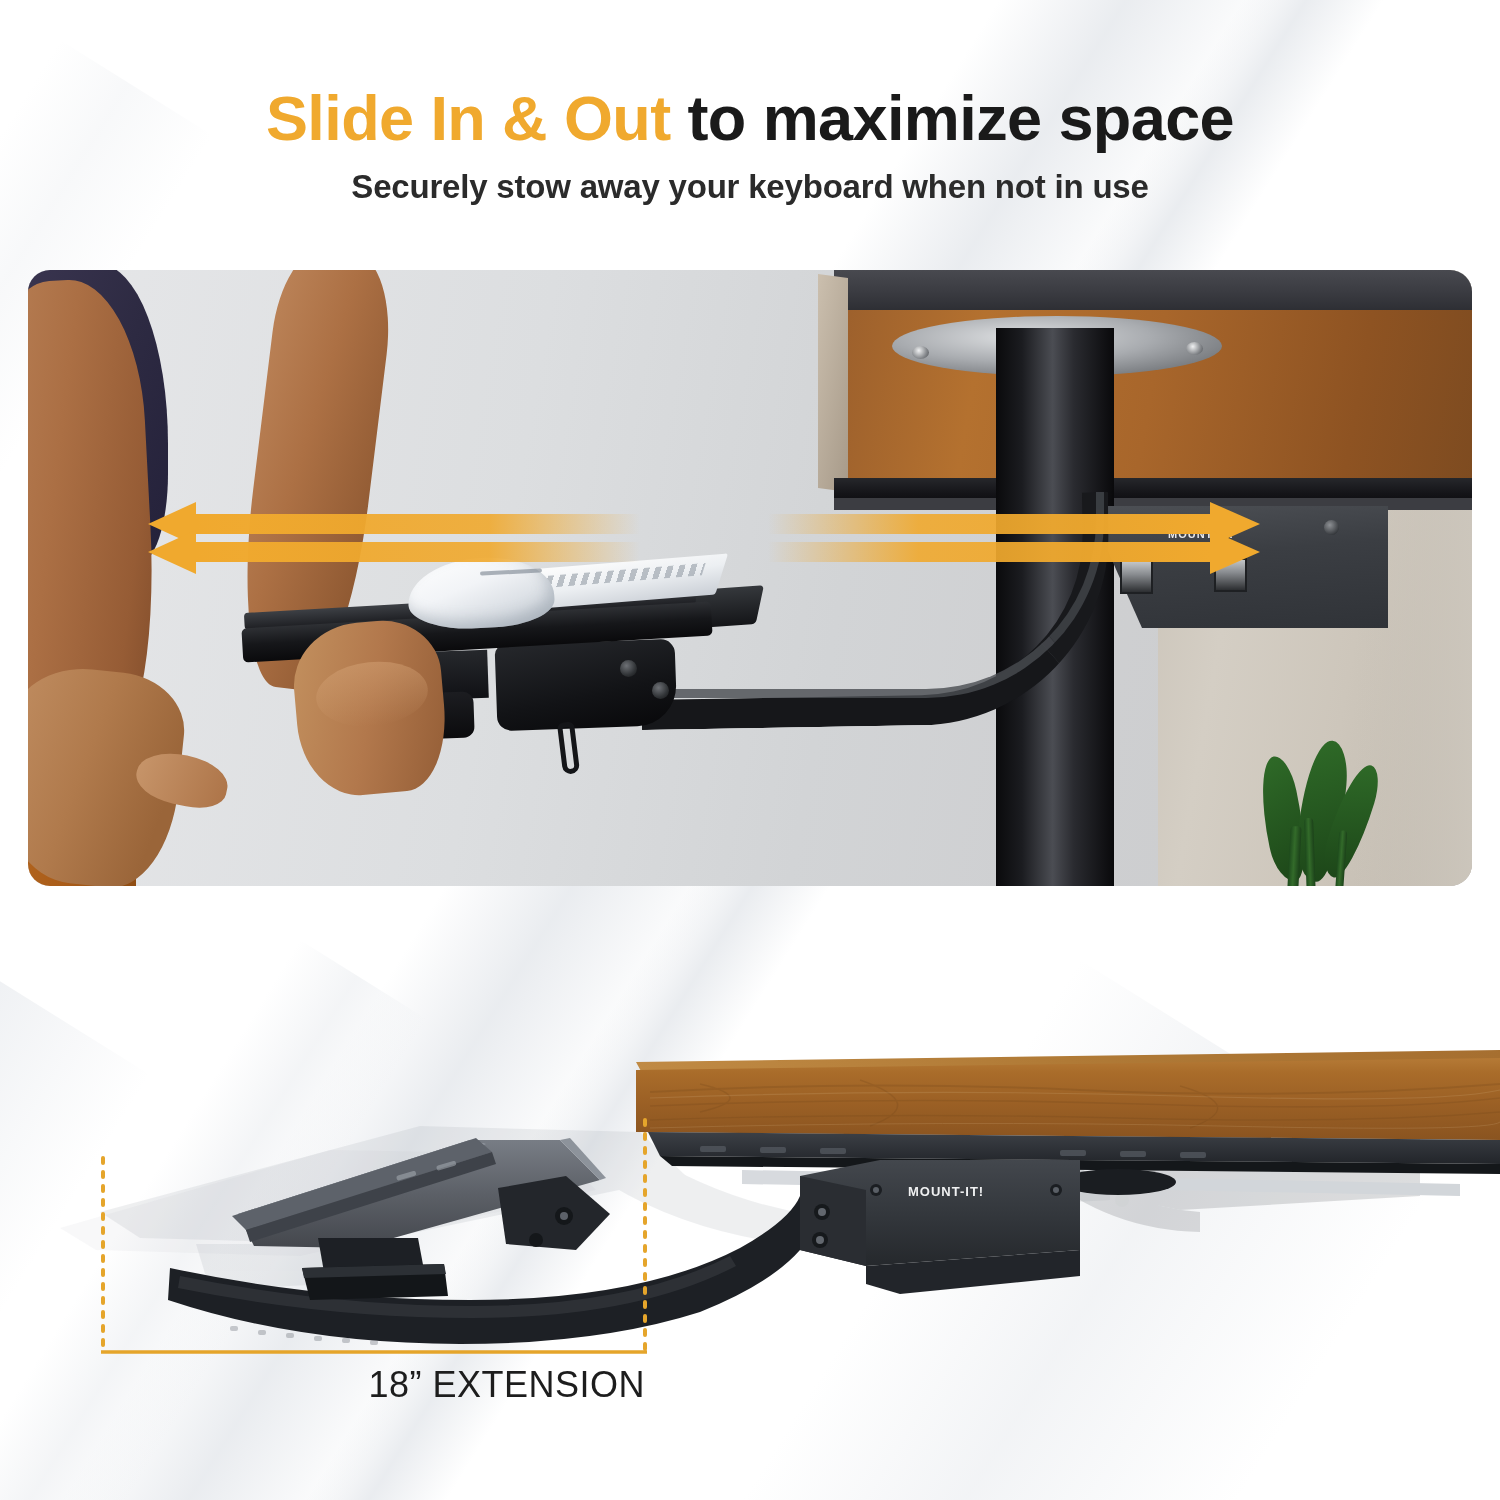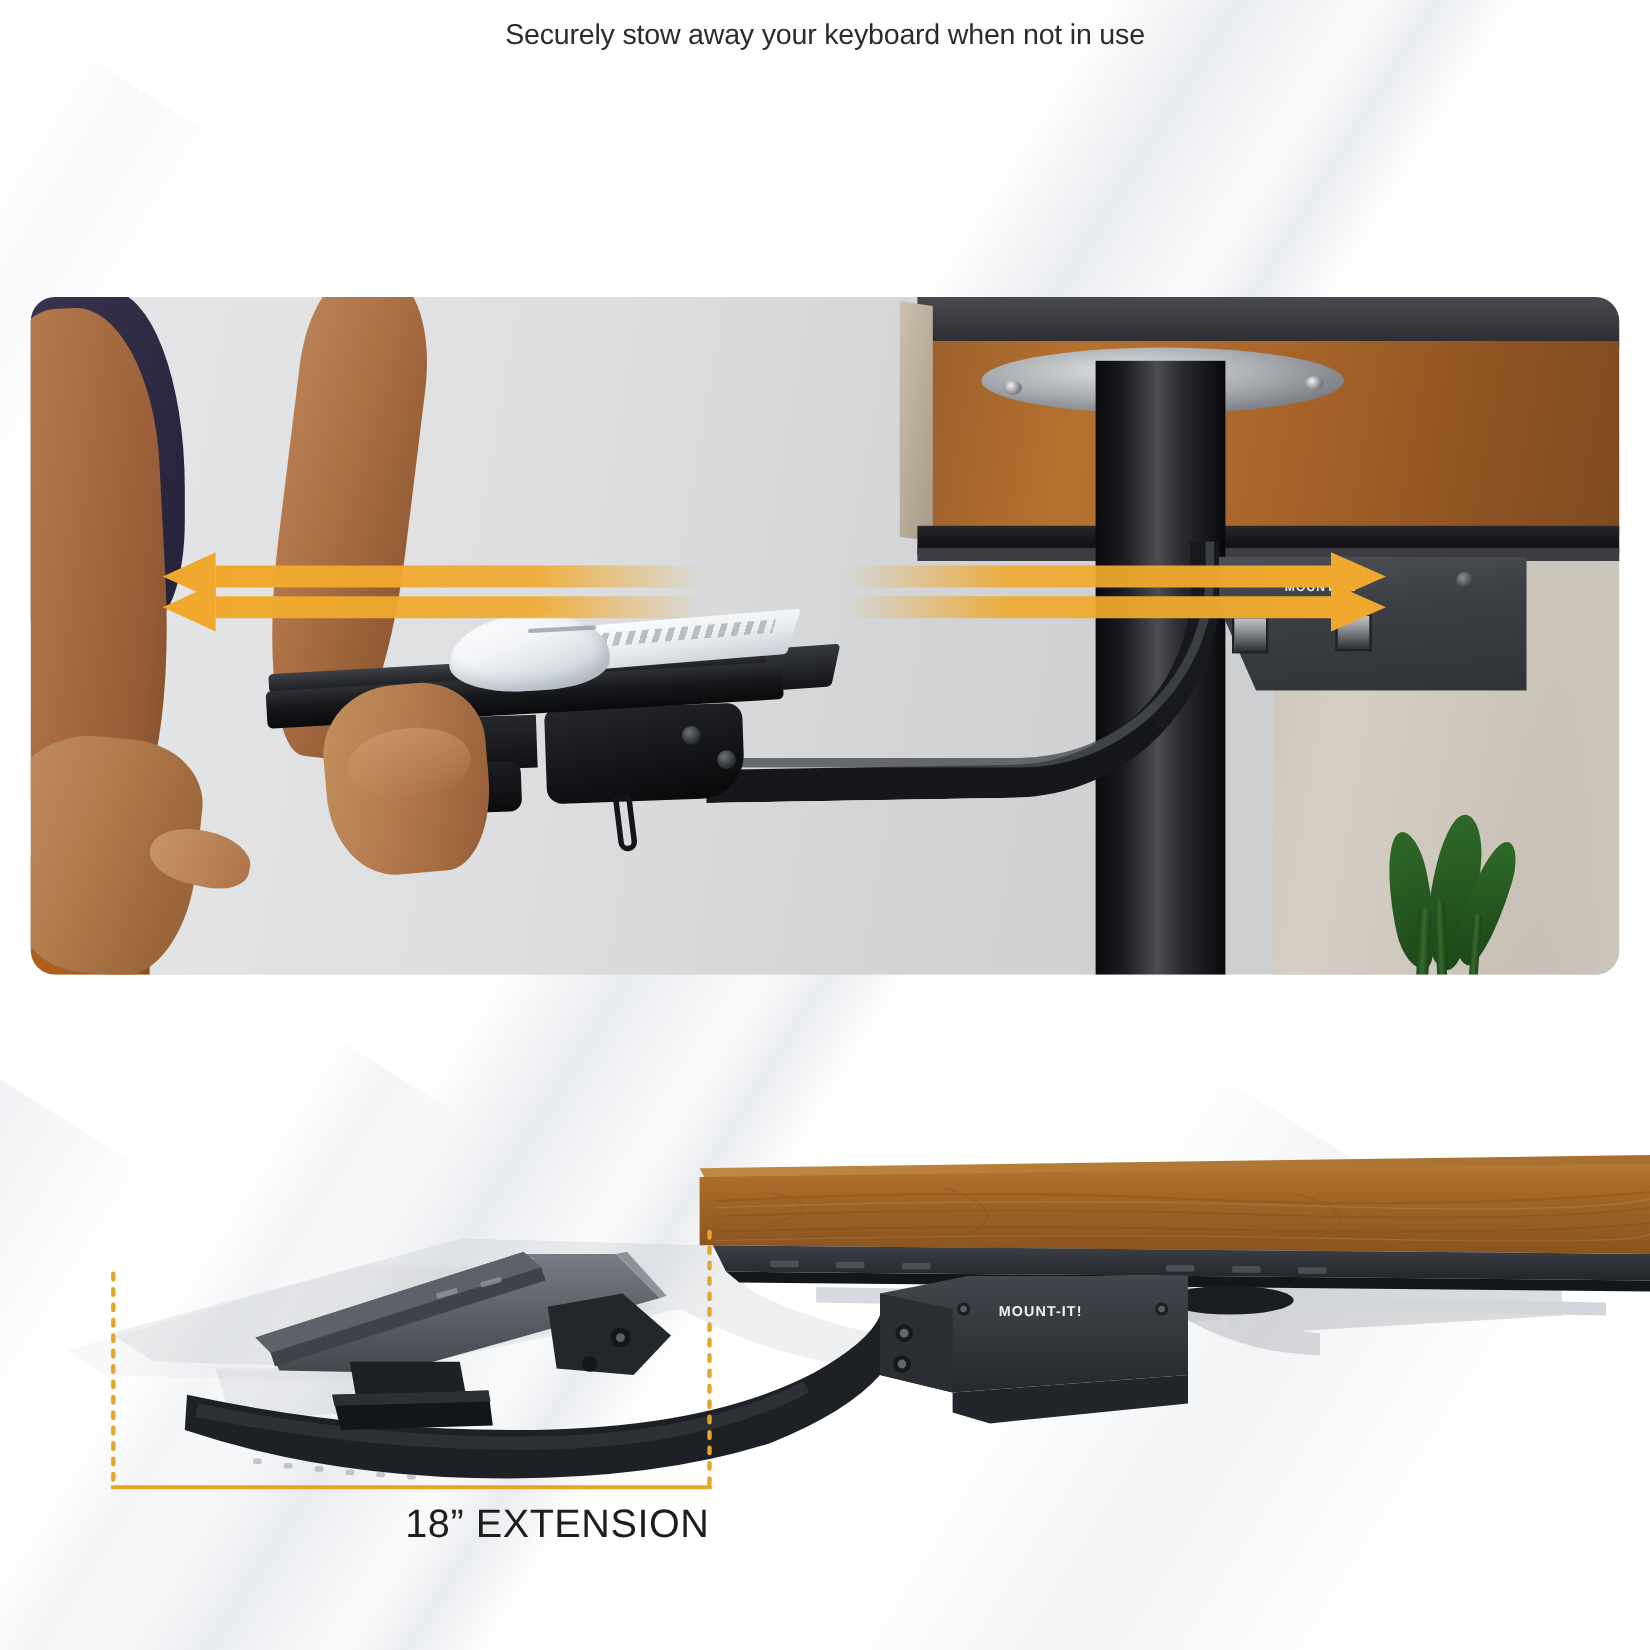--- a/index.html
+++ b/index.html
@@ -32,22 +32,22 @@
     font-size:63px;
     font-weight:bold;
     letter-spacing:-0.6px;
     line-height:1.08;
     color:#1a1a1a;
     white-space:nowrap;
   }
   .headline .accent { color:#F0A92E; }
   .subhead {
     margin-top:16px;
-    font-size:26px;
-    font-weight:400;
+    font-size:33px;
+    font-weight:700;
     color:#2b2b2b;
     letter-spacing:-0.2px;
   }
 
   
   .photo-panel {
     position:absolute;
     left:28px; top:270px;
     width:1444px; height:616px;
     border-radius:22px;
@@ -305,20 +305,21 @@
 <div class="bg-stripes">
   <div class="stripe s1"></div>
   <div class="stripe s2"></div>
   <div class="stripe s3"></div>
   <div class="stripe s4"></div>
   <div class="stripe s5"></div>
   <div class="stripe s6"></div>
 </div>
 
 <div class="header">
+  <div class="headline"><span class="accent">Slide In &amp; Out</span><span> to maximize space</span></div>
   <div class="subhead">Securely stow away your keyboard when not in use</div>
 </div>
 
 <div class="photo-panel">
   <div class="wall"></div>
   <div class="wall-warm"></div>
 
   <div class="torso"></div>
   <div class="pants"></div>
   <div class="arm-left"></div>

